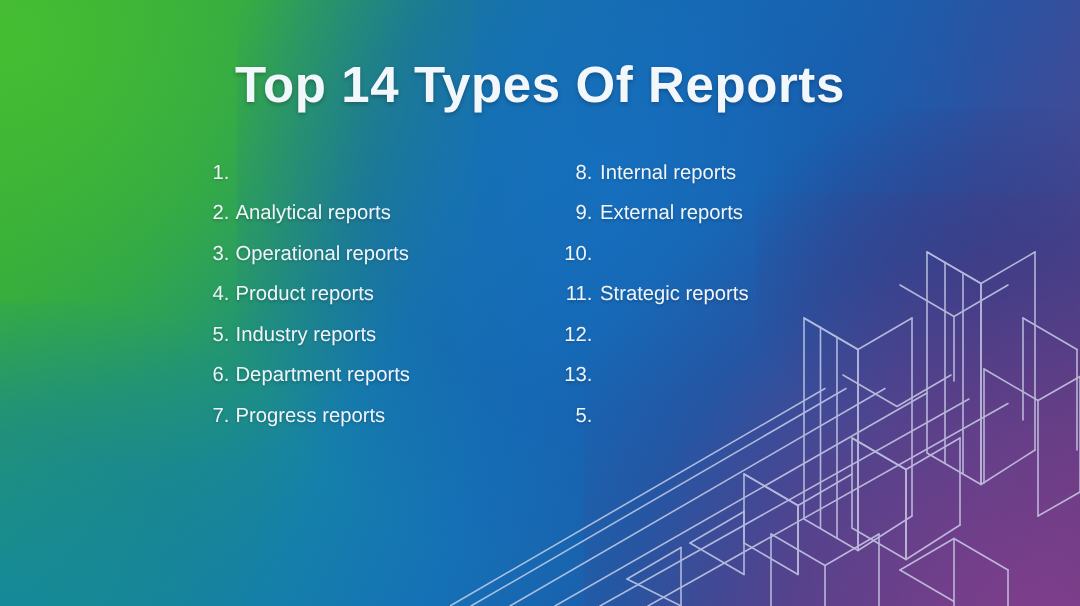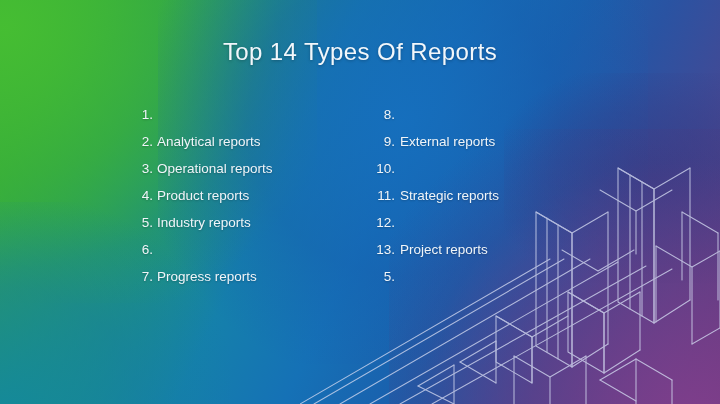--- a/index.html
+++ b/index.html
@@ -108,22 +108,22 @@
     position: absolute;
     inset: 0;
   }
   .slide-title {
     position: absolute;
     left: 0;
     right: 0;
     top: 38px;
     text-align: center;
     color: #f2f7fb;
-    font-size: 24px;
-    font-weight: normal;
+    font-size: 34px;
+    font-weight: bold;
     letter-spacing: 0.4px;
     text-shadow: 0 1px 3px rgba(0,0,0,0.25);
   }
   .columns {
     position: absolute;
     left: 138px;
     top: 101px;
     width: 470px;
     display: flex;
     gap: 0;
@@ -262,50 +262,51 @@
           <li class="row">
             <span class="num">4.</span>
             <span class="txt">Product reports</span>
           </li>
           <li class="row">
             <span class="num">5.</span>
             <span class="txt">Industry reports</span>
           </li>
           <li class="row">
             <span class="num">6.</span>
+            <span class="txt">Department reports</span>
           </li>
           <li class="row">
             <span class="num">7.</span>
             <span class="txt">Progress reports</span>
           </li>
         </ul>
       </div>
 
       <div class="col col-right">
         <ul class="list">
           <li class="row">
             <span class="num">8.</span>
+            <span class="txt">Internal reports</span>
           </li>
           <li class="row">
             <span class="num">9.</span>
             <span class="txt">External reports</span>
           </li>
           <li class="row">
             <span class="num">10.</span>
           </li>
           <li class="row">
             <span class="num">11.</span>
             <span class="txt">Strategic reports</span>
           </li>
           <li class="row">
             <span class="num">12.</span>
           </li>
           <li class="row">
             <span class="num">13.</span>
-            <span class="txt">Project reports</span>
           </li>
           <li class="row">
             <span class="num">5.</span>
           </li>
         </ul>
       </div>
 
     </div>
   </div>
 </div>

